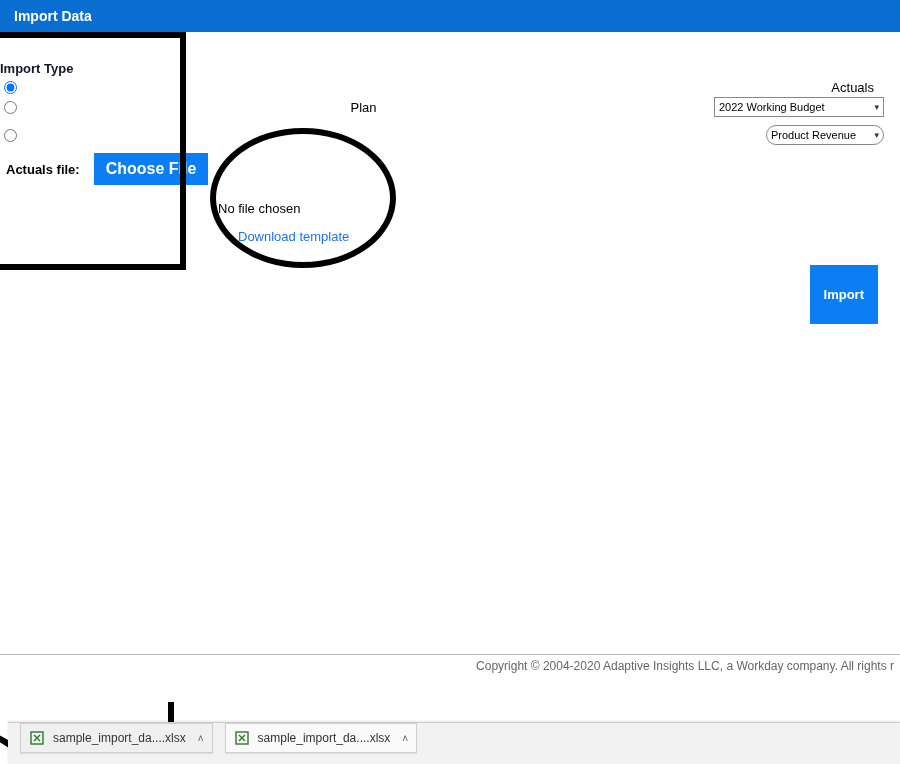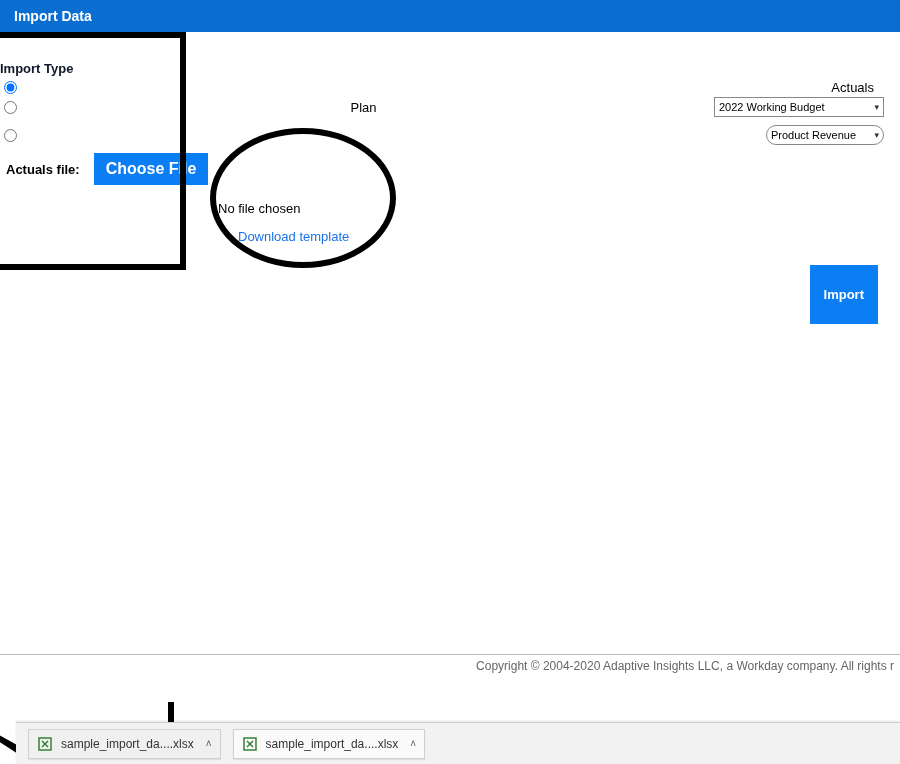--- a/index.html
+++ b/index.html
@@ -136,26 +136,25 @@
       border-top: 1px solid #bbb;
       font-size: 12px;
       color: #666;
       text-align: right;
       padding: 4px 6px 0 0;
       background: #fff;
       height: 48px;
     }
     .download-bar {
       position: absolute;
-      bottom: 0; left: 16px; right: 0;
+      bottom: 0; left: 8px; right: 0;
       height: 42px;
       background: #f2f2f2;
       border-top: 1px solid #ccc;
       display: flex;
-      align-items: center;
       box-shadow: 0 -1px 2px rgba(0,0,0,.1);
     }
     .dl-item {
       display: flex;
       align-items: center;
       border: 1px solid #d0d0d0;
       background: #fafafa;
       height: 30px;
       margin-left: 12px;
       padding: 0 8px;

